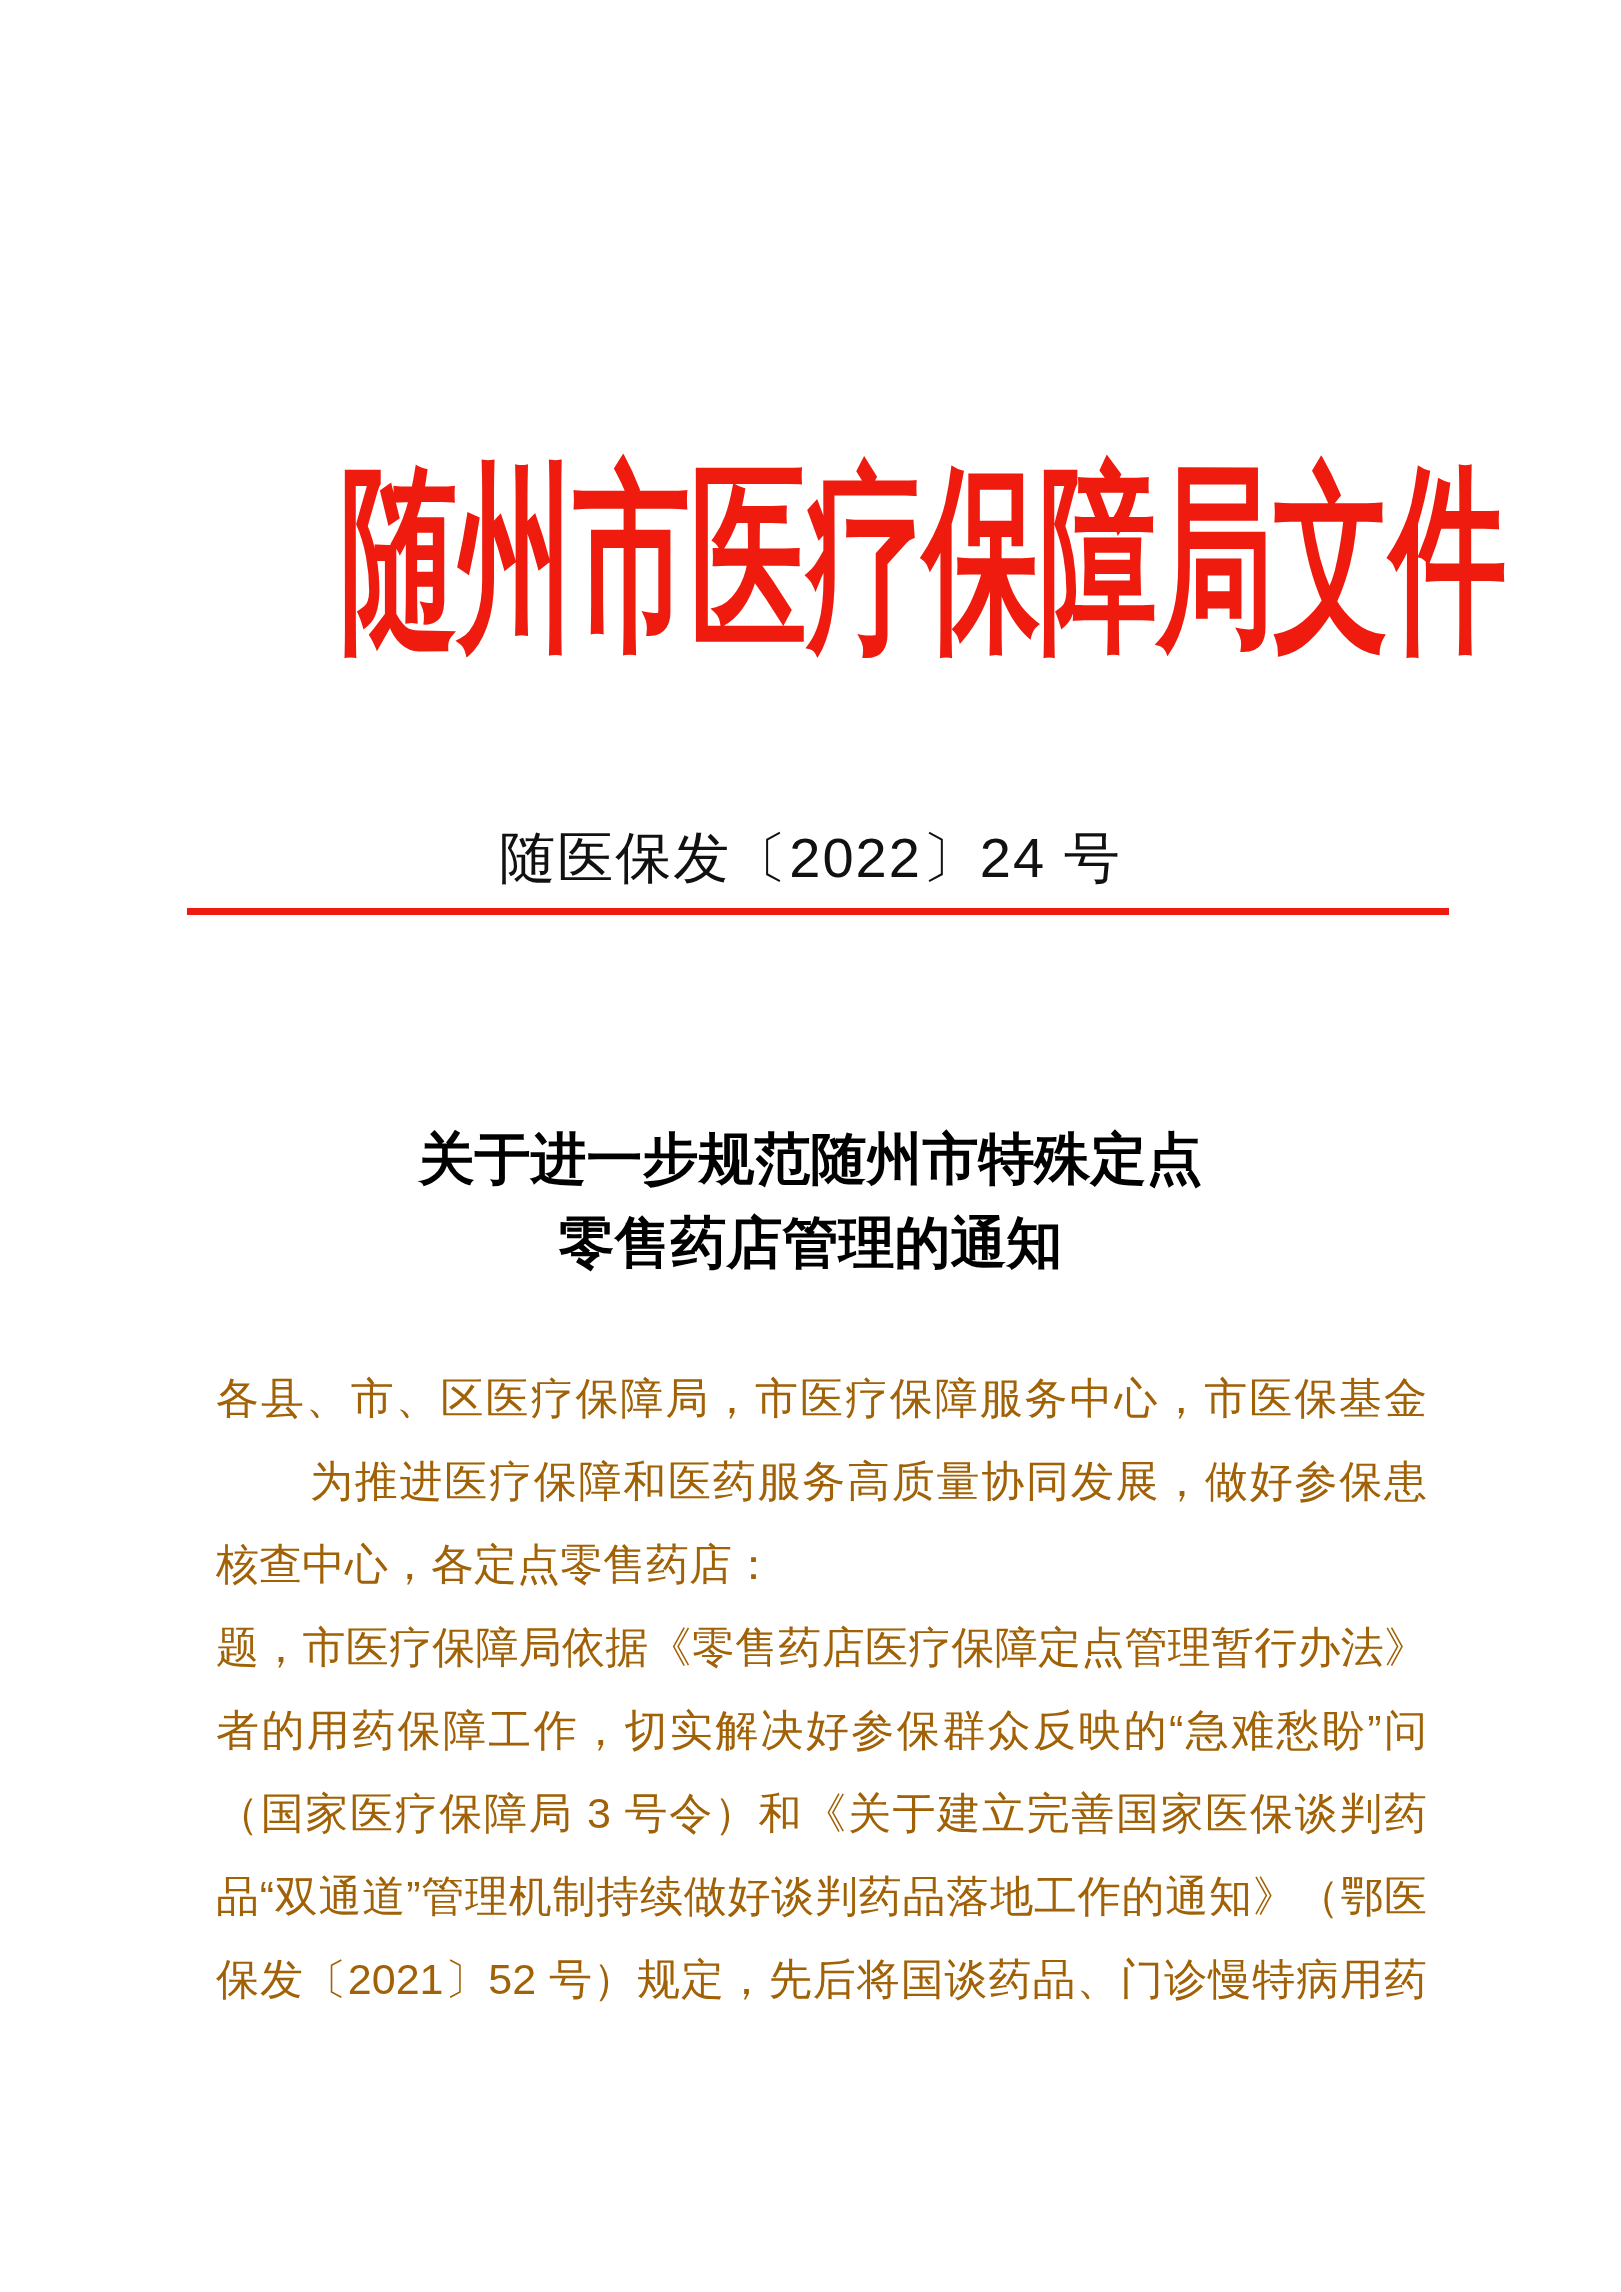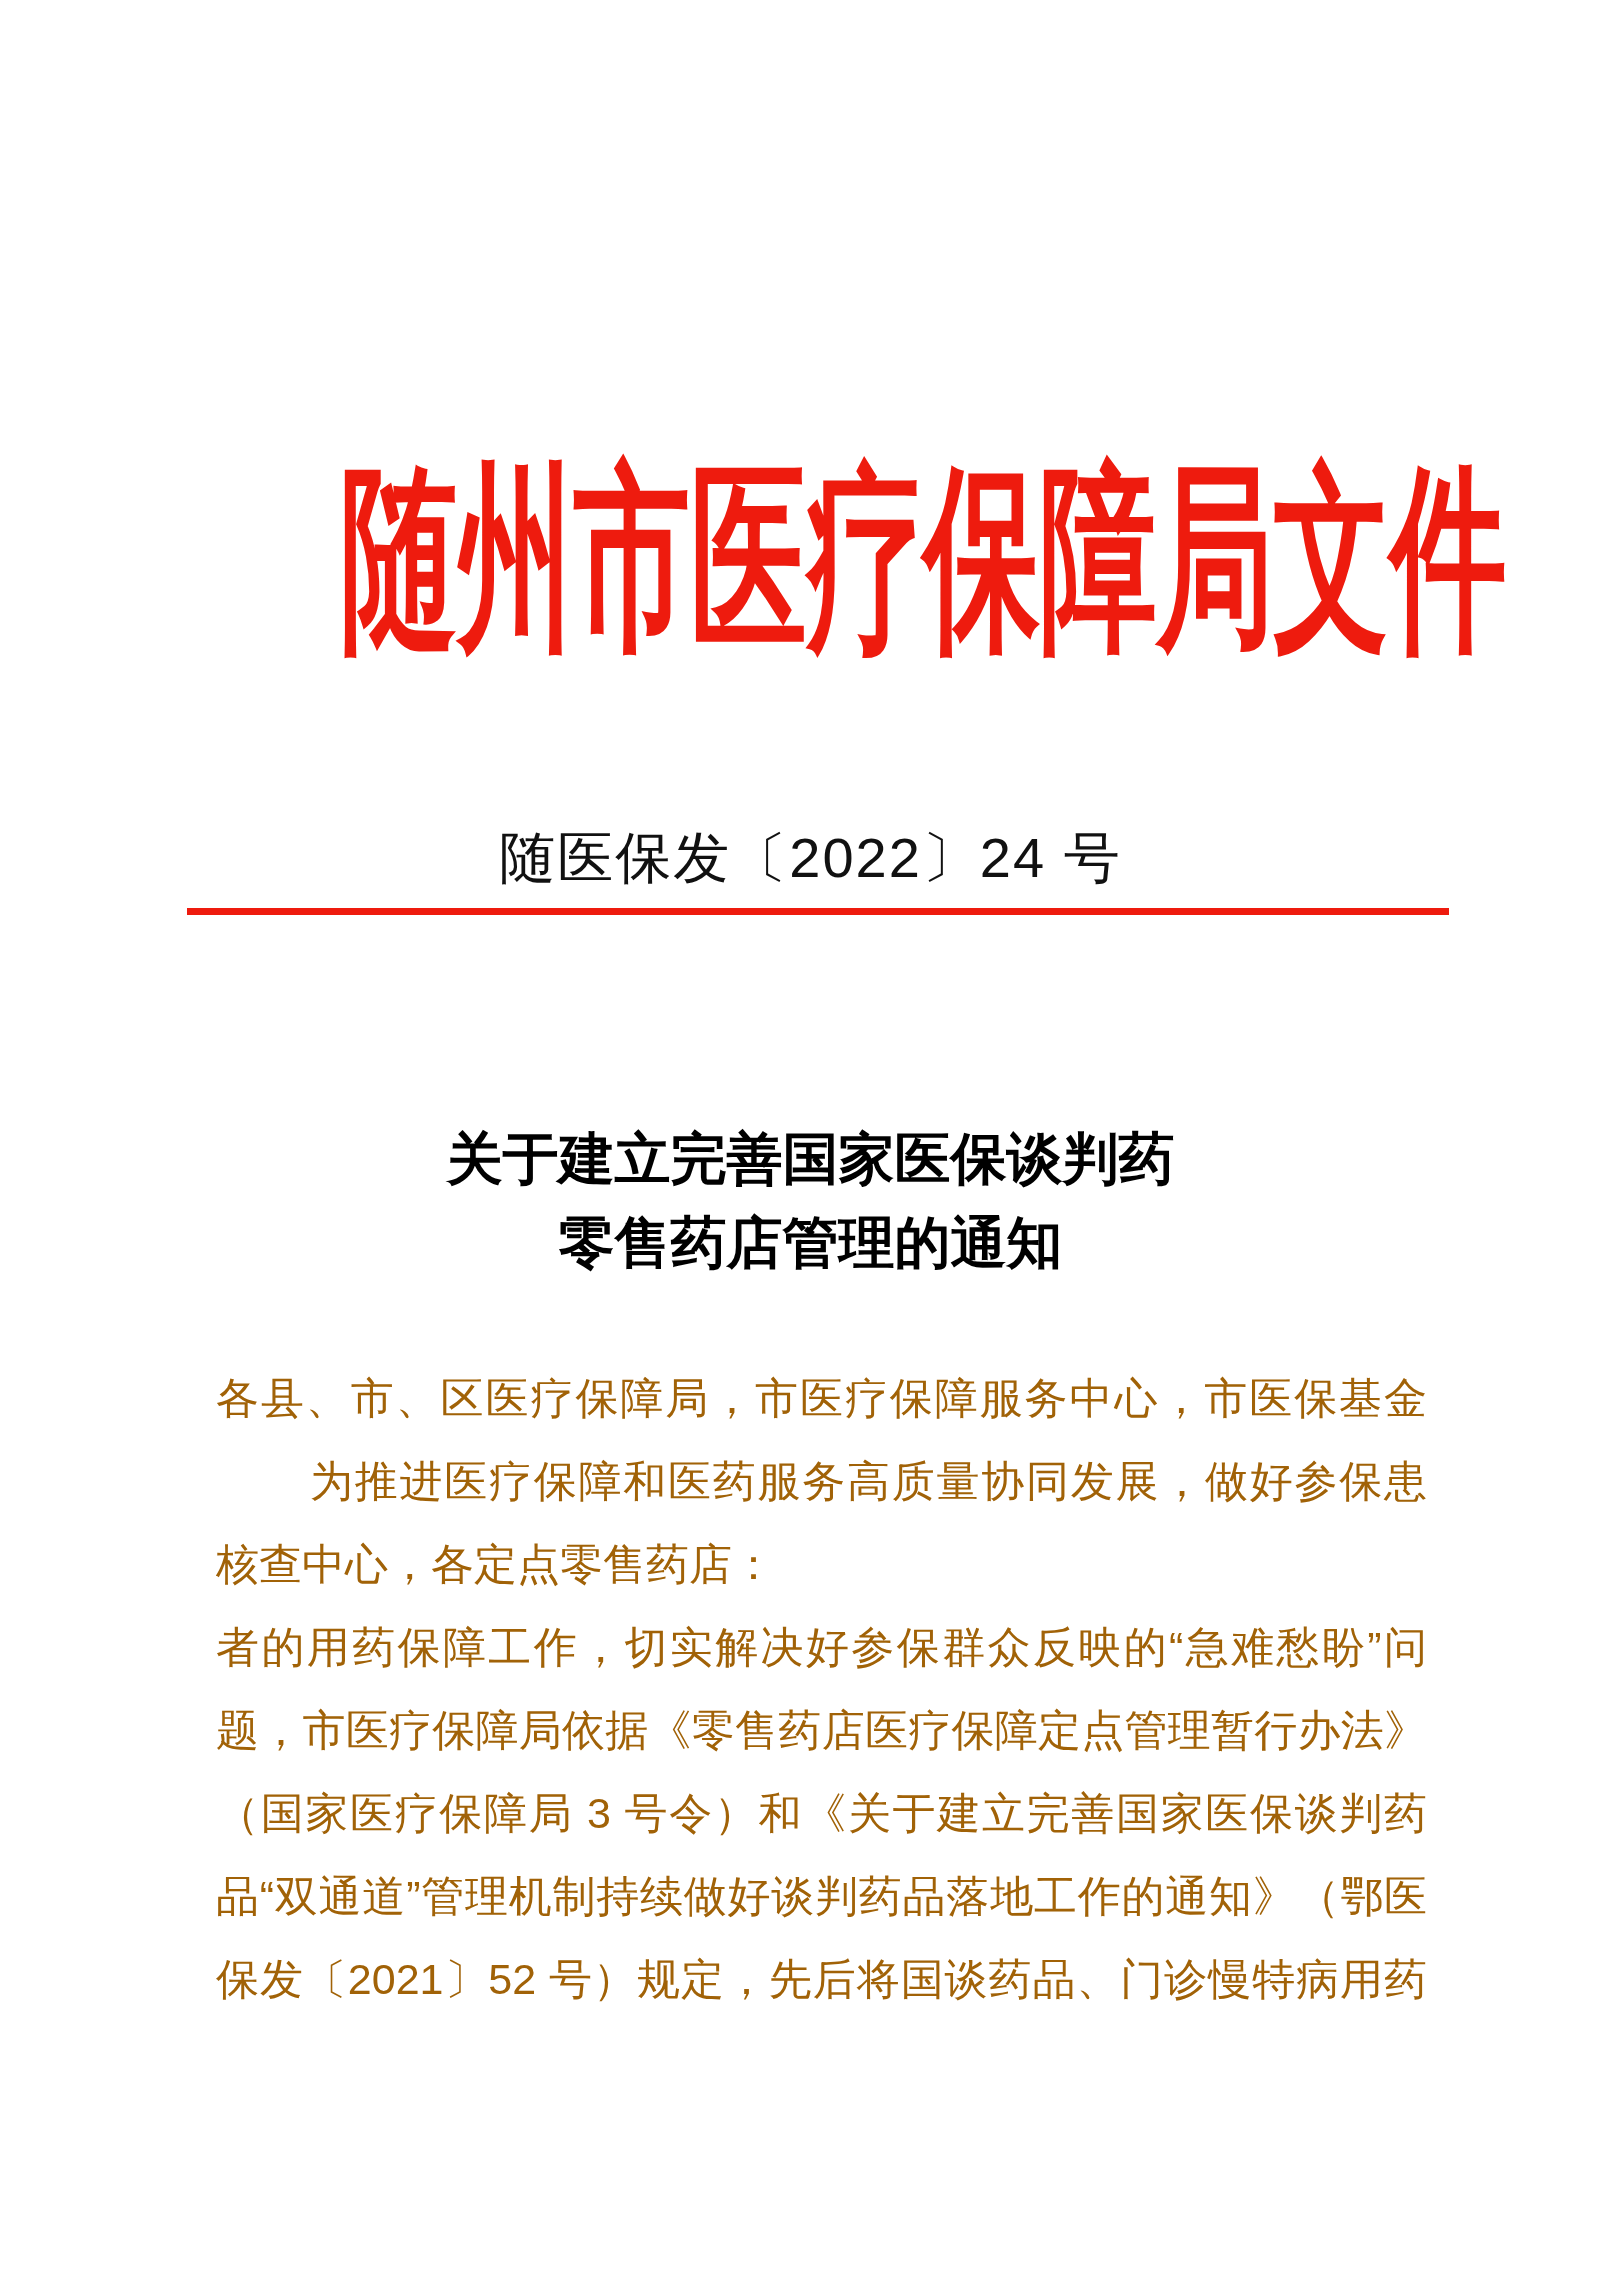--- a/index.html
+++ b/index.html
@@ -103,30 +103,30 @@
 
 <div class="page">
 
   <div class="agency-banner">随州市医疗保障局文件</div>
 
   <div class="doc-number">随医保发〔2022〕24 号</div>
 
   <div class="red-rule"></div>
 
   <div class="doc-title">
-    <div>关于建立完善国家医保谈判药</div>
+    <div>关于进一步规范随州市特殊定点</div>
     <div>零售药店管理的通知</div>
   </div>
 
   <div class="body-text">
     <div class="body-line">各县、市、区医疗保障局，市医疗保障服务中心，市医保基金</div>
     <div class="body-line indent">为推进医疗保障和医药服务高质量协同发展，做好参保患</div>
     <div class="body-line flush">核查中心，各定点零售药店：</div>
+    <div class="body-line">题，市医疗保障局依据《零售药店医疗保障定点管理暂行办法》</div>
     <div class="body-line">者的用药保障工作，切实解决好参保群众反映的“急难愁盼”问</div>
-    <div class="body-line">题，市医疗保障局依据《零售药店医疗保障定点管理暂行办法》</div>
     <div class="body-line">（国家医疗保障局 3 号令）和《关于建立完善国家医保谈判药</div>
     <div class="body-line">品“双通道”管理机制持续做好谈判药品落地工作的通知》（鄂医</div>
     <div class="body-line">保发〔2021〕52 号）规定，先后将国谈药品、门诊慢特病用药</div>
   </div>
 
   <div class="page-number">— 1 —</div>
 
 </div>
 
 

